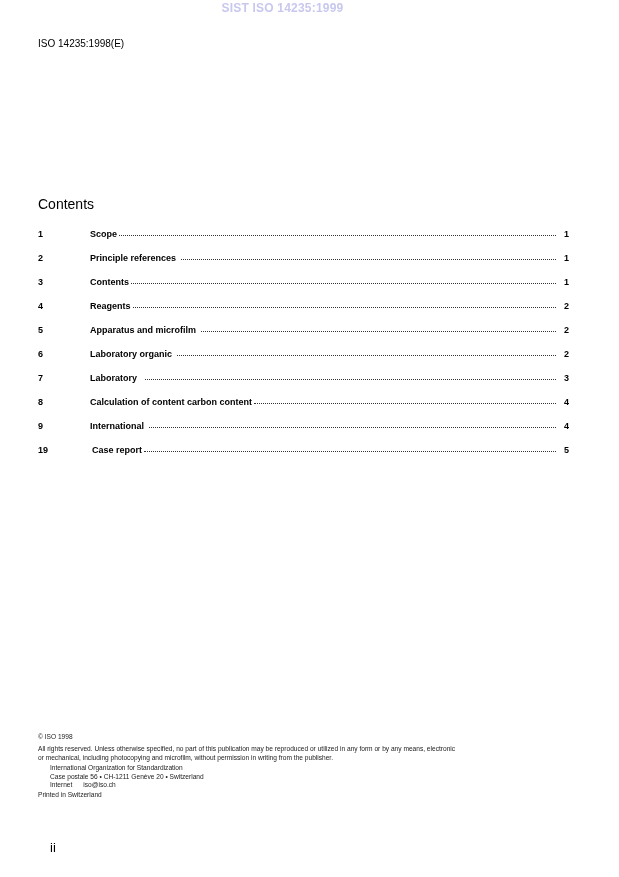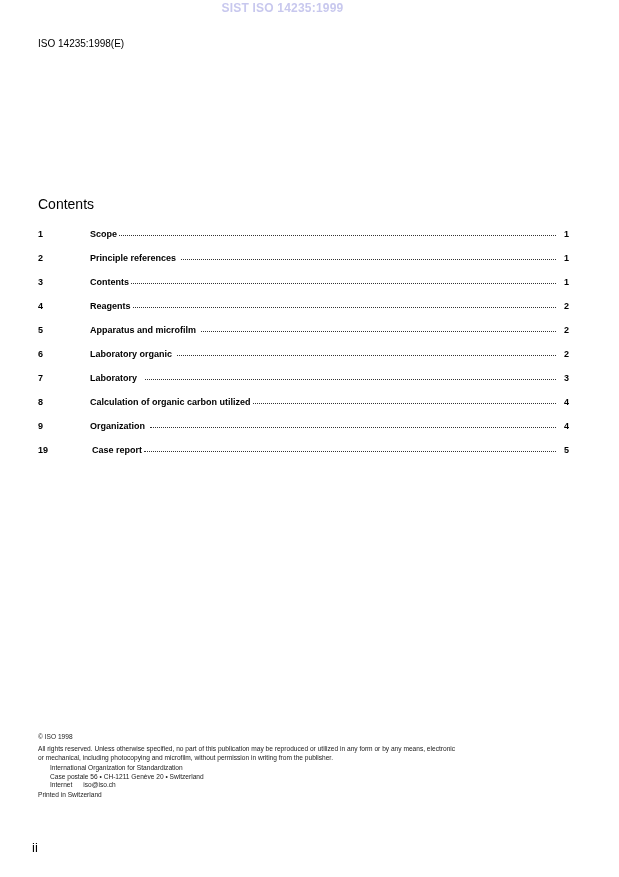--- a/index.html
+++ b/index.html
@@ -14,21 +14,21 @@
   .toc-num { width:14px; flex:0 0 auto; }
   .toc-title { flex:0 0 auto; white-space:nowrap;margin-left:38px; }
   .toc-dots { flex:1 1 auto; border-bottom:1px dotted #333; margin:0 3px 0 2px; height:0; position:relative; top:-1px; }
   .toc-page { flex:0 0 auto; width:10px; text-align:right; }
   .footer { position:absolute; top:733px; left:38px; width:540px; font-size:6.6px; line-height:8.4px; color:#222; }
   .footer p { margin:0; }
   .copy { margin-bottom:4px !important; }
   .indent { padding-left:12px; }
   .rights { margin-bottom:2px !important; }
   .printed { margin-top:2px !important; }
-  .page-num { position:absolute; top:840px; left:32px; font-size:13px; }
+  .page-num { position:absolute; top:840px; left:50px; font-size:13px; }
 </style>
 </head>
 <body>
 
 <div class="watermark">SIST ISO 14235:1999</div>
 
 <div class="doc-id">ISO 14235:1998(E)</div>
 
 <div class="contents-title">Contents</div>
 
@@ -70,27 +70,27 @@
     <span class="toc-page">2</span>
   </div>
   <div class="toc-row">
     <span class="toc-num">7</span>
     <span class="toc-title">Laboratory</span>
     <span class="toc-dots" style="margin-left:8px"></span>
     <span class="toc-page">3</span>
   </div>
   <div class="toc-row">
     <span class="toc-num">8</span>
-    <span class="toc-title">Calculation of organic carbon utilized</span>
+    <span class="toc-title">Calculation of content carbon content</span>
     <span class="toc-dots"></span>
     <span class="toc-page">4</span>
   </div>
   <div class="toc-row">
     <span class="toc-num">9</span>
-    <span class="toc-title">Organization</span>
+    <span class="toc-title">International</span>
     <span class="toc-dots" style="margin-left:5px"></span>
     <span class="toc-page">4</span>
   </div>
   <div class="toc-row">
     <span class="toc-num" style="width:16px">19</span>
     <span class="toc-title">Case report</span>
     <span class="toc-dots"></span>
     <span class="toc-page">5</span>
   </div>
 </div>

